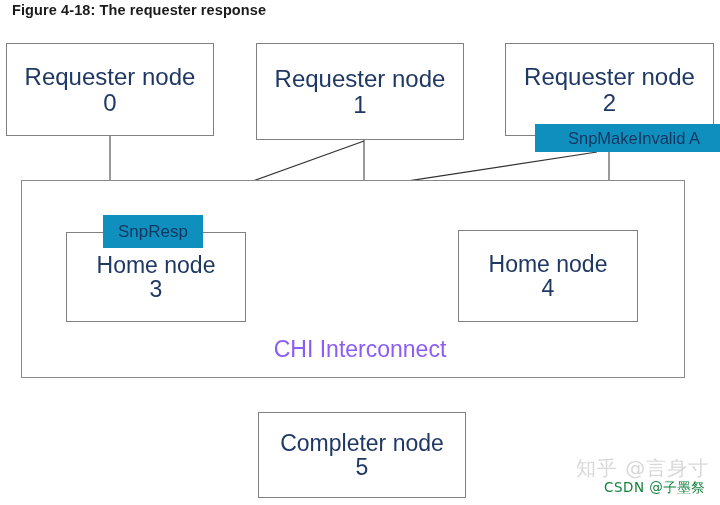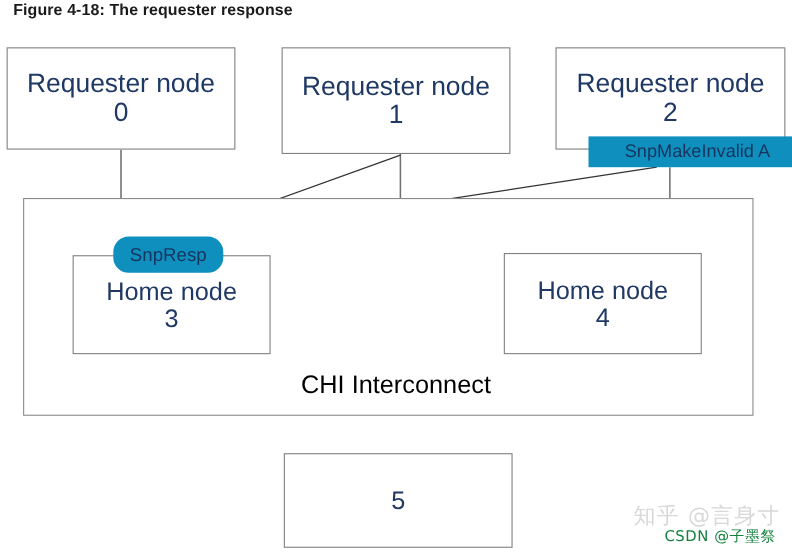--- a/index.html
+++ b/index.html
@@ -30,38 +30,38 @@
   #req0{left:6px;  top:43px;  width:208px;height:93px;}
   #req1{left:256px;top:43px;  width:208px;height:97px;}
   #req2{left:505px;top:43px;  width:209px;height:93px;}
 
   #chi{
     position:absolute;left:21px;top:180px;width:664px;height:198px;
     box-sizing:border-box;border:1.4px solid #8a8a8a;background:#ffffff;
   }
   #chi-label{
     position:absolute;left:0;right:0;top:336px;
-    text-align:center;font-size:23px;color:#000000;
+    text-align:center;font-size:23px;color:#8b5cf6;
   }
 
   #home3{left:66px; top:232px;width:180px;height:90px;}
   #home4{left:458px;top:230px;width:180px;height:92px;}
   #home3 .nb-title,#home4 .nb-title,#home3 .nb-num,#home4 .nb-num{font-size:23px;}
 
   #comp5{left:258px;top:412px;width:208px;height:86px;}
   #comp5 .nb-title,#comp5 .nb-num{font-size:23px;}
 
   .tag{
     position:absolute;box-sizing:border-box;
     background:#0f8fbe;color:#15355f;
     display:flex;align-items:center;justify-content:center;
     white-space:nowrap;
   }
   #tag-snpmakeinvalid{left:535px;top:124px;width:198px;height:28px;font-size:16.5px;}
-  #tag-snpresp{left:103px;top:215px;width:100px;height:33px;font-size:17px;border-radius:14px;}
+  #tag-snpresp{left:103px;top:215px;width:100px;height:33px;font-size:17px;}
 
   .wm{
     position:absolute;color:#d8d8d8;white-space:nowrap;
     font-family:"DejaVu Sans",sans-serif;
   }
   #wm-zhihu{left:576px;top:455px;font-size:20px;letter-spacing:1px;}
   #wm-csdn{left:604px;top:479px;font-size:13.5px;color:#15803d;letter-spacing:.5px;}
 </style>
 </head>
 <body>
@@ -103,20 +103,21 @@
 <div id="home3" class="node-box">
   <span class="nb-title">Home node</span>
   <span class="nb-num">3</span>
 </div>
 <div id="home4" class="node-box">
   <span class="nb-title">Home node</span>
   <span class="nb-num">4</span>
 </div>
 
 <div id="comp5" class="node-box">
+  <span class="nb-title">Completer node</span>
   <span class="nb-num">5</span>
 </div>
 
 <div id="tag-snpmakeinvalid" class="tag">SnpMakeInvalid A</div>
 <div id="tag-snpresp" class="tag">SnpResp</div>
 
 <div id="wm-zhihu" class="wm">知乎 @言身寸</div>
 <div id="wm-csdn" class="wm">CSDN @子墨祭</div>
 
 </body></html>

